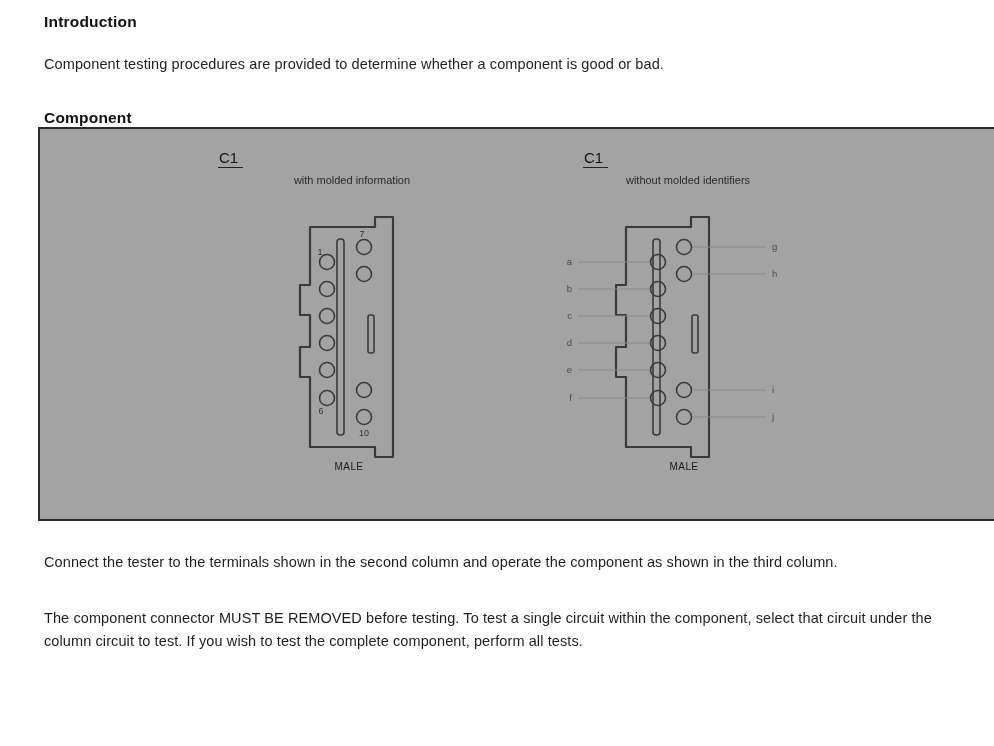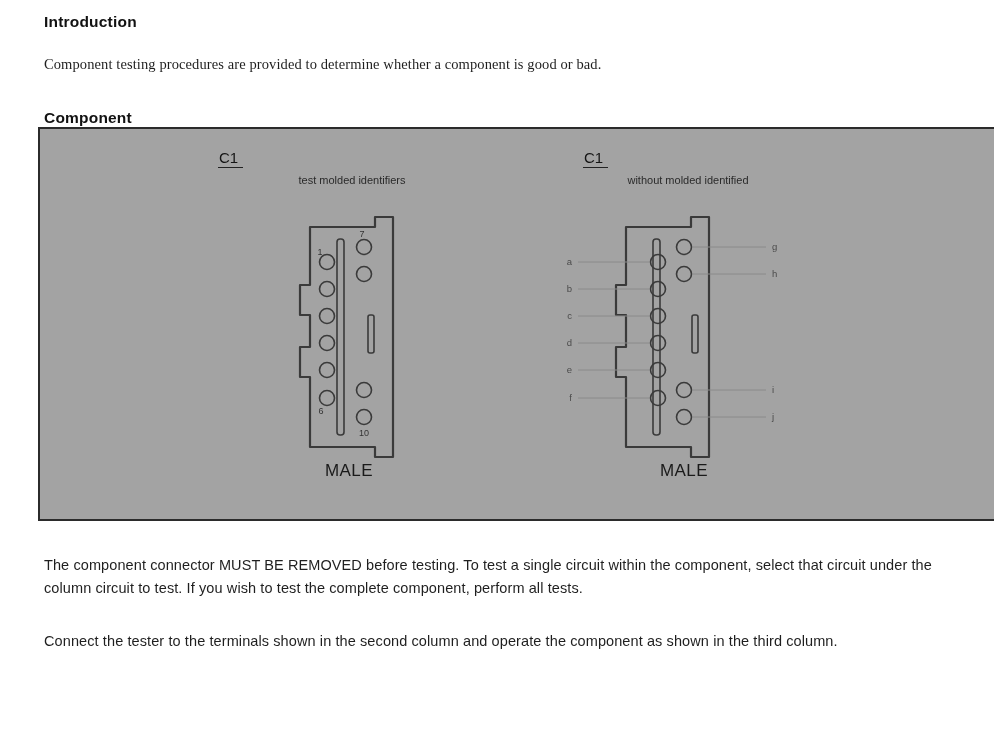--- a/index.html
+++ b/index.html
@@ -3,40 +3,40 @@
 <meta charset="utf-8">
 <style>
   html,body{margin:0;padding:0;}
   body{
     width:994px;height:746px;background:#ffffff;overflow:hidden;
     font-family:"Liberation Sans","DejaVu Sans",sans-serif;color:#1d1d1d;
   }
   .page{padding:13px 27px 0 44px;}
   .section-heading{font-size:15.5px;font-weight:700;color:#121212;margin:0;letter-spacing:.2px;}
   .body-text{font-size:14.5px;line-height:23px;margin:0;color:#1f1f1f;letter-spacing:.1px;max-width:940px;}
-  .mt-para1{margin-top:22px;font-family:Liberation Serif, serif;}
+  .mt-para1{margin-top:22px;}
   .mt-para2{margin-top:26px;max-width:930px;}
   .mt-terminals{margin-top:33px;}
   .mt-para3{margin-top:33px;max-width:940px;}
   .mt-para4{margin-top:30px;}
 
   .diagram-box{
     position:relative;margin-left:-6px;
     width:954px;height:390px;border:2px solid #2b2b2b;background:#a3a3a3;
   }
   .c1-label{position:absolute;font-size:15px;color:#151515;}
   .c1-label .underlined{display:inline-block;border-bottom:1.4px solid #222;padding:0 5px 1px 1px;}
   .c1-left{left:178px;top:20px;}
   .c1-right{left:543px;top:20px;}
   .caption{position:absolute;font-size:11px;color:#2a2a2a;width:190px;text-align:center;}
   .caption-left{left:217px;top:45px;}
   .caption-right{left:553px;top:45px;}
   .svg-left{position:absolute;left:240px;top:78px;}
   .svg-right{position:absolute;left:476px;top:78px;}
-  .gender-label{position:absolute;top:332px;width:120px;text-align:center;font-size:17px;color:#1a1a1a;letter-spacing:.4px;}
+  .gender-label{position:absolute;top:332px;width:120px;text-align:center;font-size:10px;color:#1a1a1a;letter-spacing:.4px;}
   .gender-left{left:249px;}
   .gender-right{left:584px;}
 
   svg .outline{fill:none;stroke:#3a3a3a;stroke-width:2.2;stroke-linejoin:round;}
   svg .inner{fill:none;stroke:#3a3a3a;stroke-width:1.6;}
   svg .leader{stroke:#8a8a8a;stroke-width:1;}
   svg .pin-num{font-size:9px;fill:#333;text-anchor:middle;font-family:"Liberation Sans",sans-serif;}
   svg .pin-letter{font-size:9.5px;fill:#4a4a4a;font-family:"Liberation Sans",sans-serif;}
   svg .anchor-end{text-anchor:end;}
 </style>
@@ -50,21 +50,21 @@
   <p class="body-text mt-para1">Component testing procedures are provided to determine whether a component is good or bad.</p>
 
 
   <h2 class="section-heading mt-terminals">Component</h2>
 
   <div class="diagram-box">
 
     <div class="c1-label c1-left">
       <span class="underlined">C1</span>
     </div>
-    <div class="caption caption-left">test molded identifiers</div>
+    <div class="caption caption-left">with molded information</div>
 
     <svg class="svg-left" width="130" height="260" viewBox="0 0 130 260">
       <path class="outline" d="M30,20 H95 V10 H113 V250 H95 V240 H30 V170 H20 V140 H30 V108 H20 V78 H30 Z"></path>
       <rect class="inner" x="57" y="32" width="7" height="196" rx="3"></rect>
       <rect class="inner" x="88" y="108" width="6" height="38" rx="2"></rect>
       <g>
         <circle class="inner" cx="47" cy="55" r="7.5"></circle>
         <circle class="inner" cx="47" cy="82" r="7.5"></circle>
         <circle class="inner" cx="47" cy="109" r="7.5"></circle>
         <circle class="inner" cx="47" cy="136" r="7.5"></circle>
@@ -81,21 +81,21 @@
       <text class="pin-num" x="82" y="30">7</text>
       <text class="pin-num" x="41" y="207">6</text>
       <text class="pin-num" x="84" y="229">10</text>
     </svg>
 
     <div class="gender-label gender-left">MALE</div>
 
     <div class="c1-label c1-right">
       <span class="underlined">C1</span>
     </div>
-    <div class="caption caption-right">without molded identified</div>
+    <div class="caption caption-right">without molded identifiers</div>
 
     <svg class="svg-right" width="300" height="260" viewBox="0 0 300 260">
       <path class="outline" d="M110,20 H175 V10 H193 V250 H175 V240 H110 V170 H100 V140 H110 V108 H100 V78 H110 Z"></path>
       <rect class="inner" x="137" y="32" width="7" height="196" rx="3"></rect>
       <rect class="inner" x="176" y="108" width="6" height="38" rx="2"></rect>
       <g>
         <circle class="inner" cx="142" cy="55" r="7.5"></circle>
         <circle class="inner" cx="142" cy="82" r="7.5"></circle>
         <circle class="inner" cx="142" cy="109" r="7.5"></circle>
         <circle class="inner" cx="142" cy="136" r="7.5"></circle>
@@ -131,17 +131,17 @@
       <text class="pin-letter" x="256" y="43">g</text>
       <text class="pin-letter" x="256" y="70">h</text>
       <text class="pin-letter" x="256" y="186">i</text>
       <text class="pin-letter" x="256" y="213">j</text>
     </svg>
 
     <div class="gender-label gender-right">MALE</div>
 
   </div>
 
+  <p class="body-text mt-para4">Connect the tester to the terminals shown in the second column and operate the component as shown in the third column.</p>
+
   <p class="body-text mt-para3">The component connector MUST BE REMOVED before testing. To test a single circuit within the component, select that circuit under the column circuit to test.  If you wish to test the complete component, perform all tests.</p>
-
-  <p class="body-text mt-para4">Connect the tester to the terminals shown in the second column and operate the component as shown in the third column.</p>
 
 </div>
 
 </body></html>

